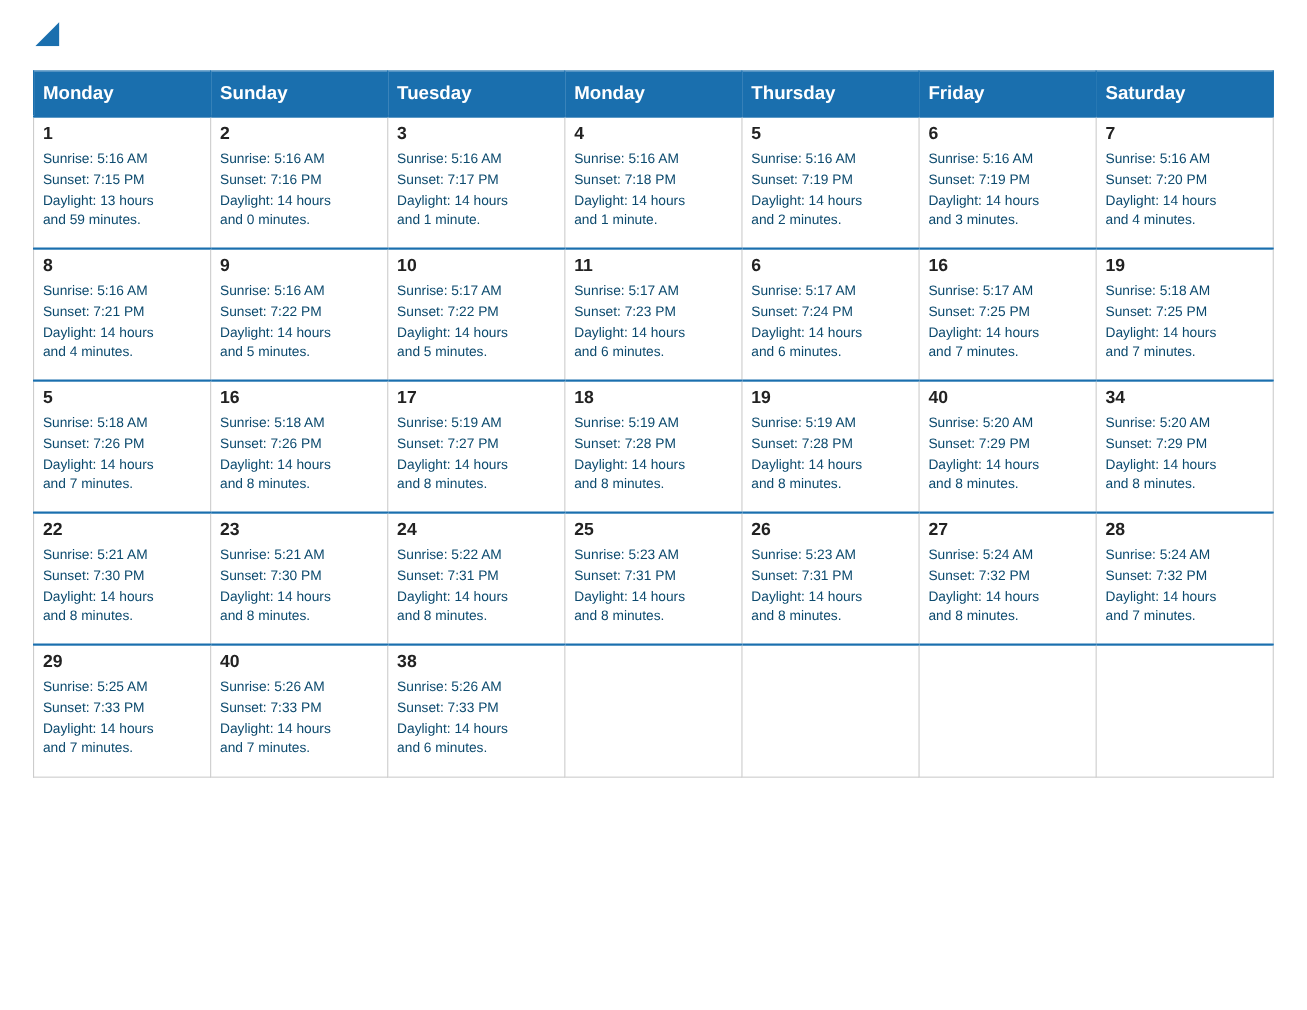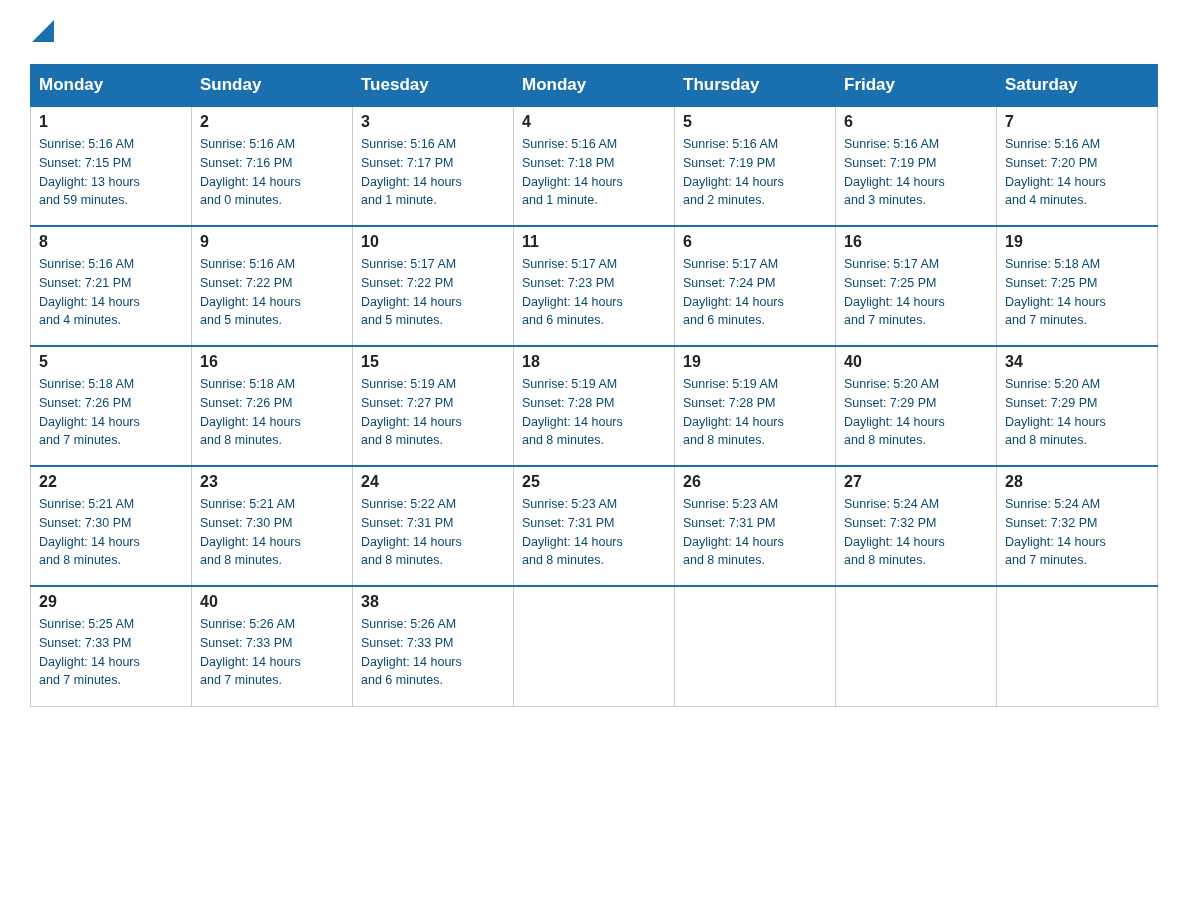--- a/index.html
+++ b/index.html
@@ -207,21 +207,21 @@
       <tr>
         <td>
         <span class="day-number">5</span>
         <div class="day-info">Sunrise: 5:18 AM<br>Sunset: 7:26 PM<br>Daylight: 14 hours<br>and 7 minutes.</div>
         </td>
         <td>
         <span class="day-number">16</span>
         <div class="day-info">Sunrise: 5:18 AM<br>Sunset: 7:26 PM<br>Daylight: 14 hours<br>and 8 minutes.</div>
         </td>
         <td>
-        <span class="day-number">15</span>
+        <span class="day-number">17</span>
         <div class="day-info">Sunrise: 5:19 AM<br>Sunset: 7:27 PM<br>Daylight: 14 hours<br>and 8 minutes.</div>
         </td>
         <td>
         <span class="day-number">18</span>
         <div class="day-info">Sunrise: 5:19 AM<br>Sunset: 7:28 PM<br>Daylight: 14 hours<br>and 8 minutes.</div>
         </td>
         <td>
         <span class="day-number">19</span>
         <div class="day-info">Sunrise: 5:19 AM<br>Sunset: 7:28 PM<br>Daylight: 14 hours<br>and 8 minutes.</div>
         </td>

